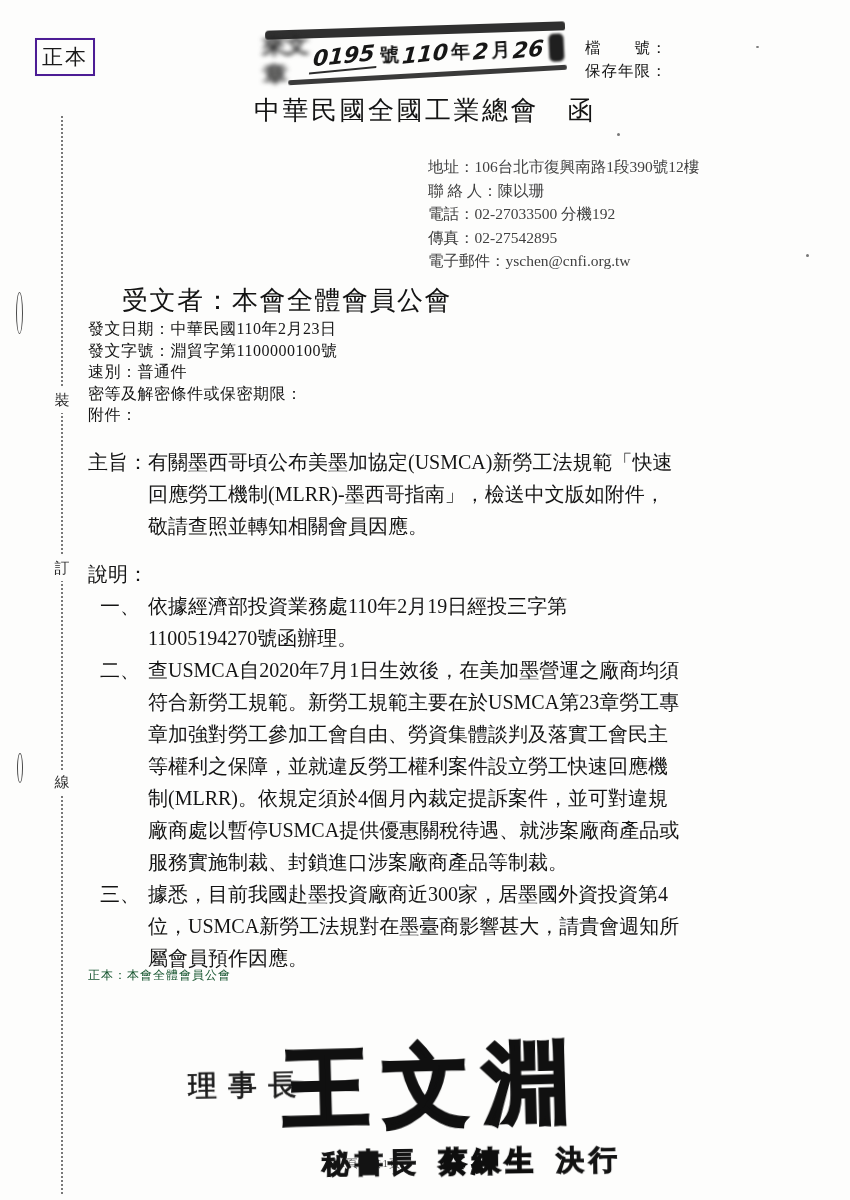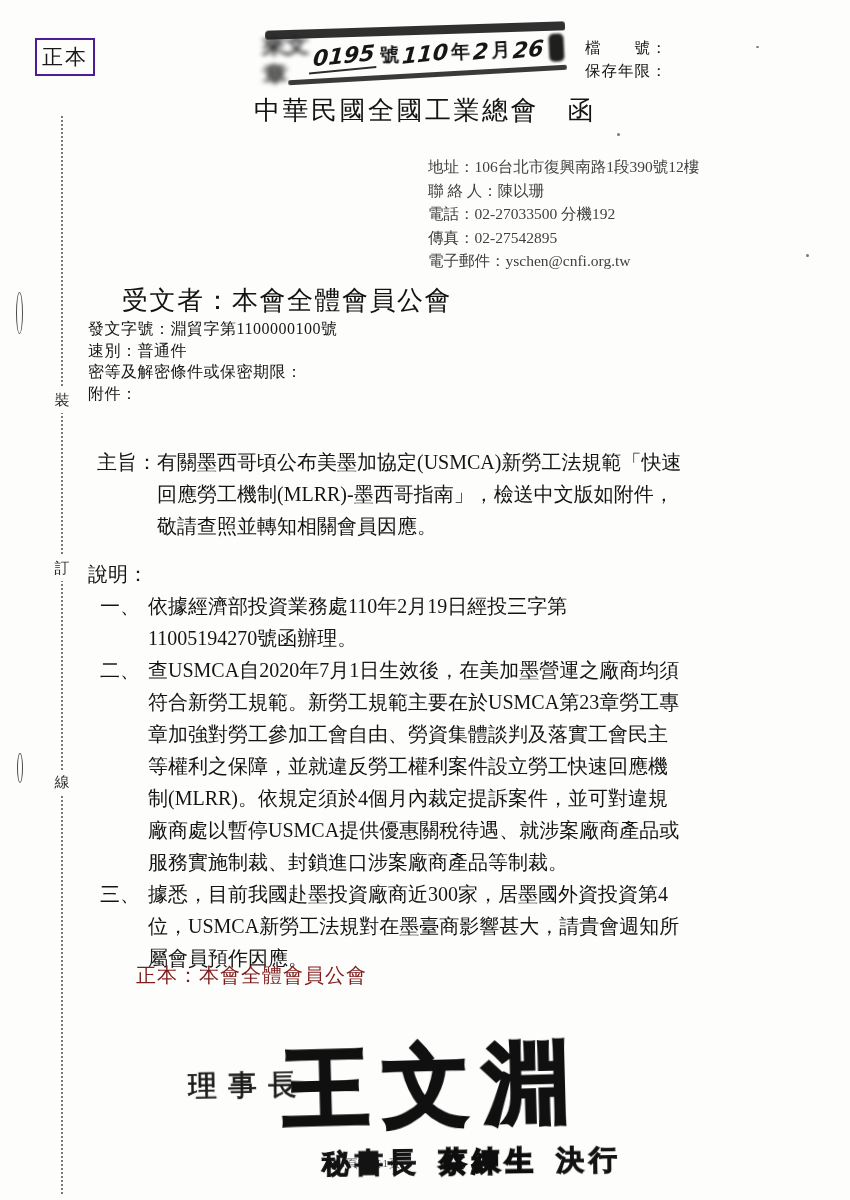--- a/index.html
+++ b/index.html
@@ -51,29 +51,29 @@
 
   
   .recipient { position:absolute; left:88px; top:283px; font-size:26px; letter-spacing:1.5px; color:#131313;margin-left:34px; }
 
   
   .meta-block { position:absolute; left:88px; top:318px; font-size:16px; line-height:21.5px; color:#161616; letter-spacing:0.5px; white-space:nowrap; }
 
   
   .body-block { position:absolute; left:88px; top:446px; width:715px; font-size:20px; line-height:32px; color:#141414; }
   .subject-row { display:flex; }
-  .subject-label { flex:0 0 60px;margin-left:9px; }
+  .subject-label { flex:0 0 60px; }
   .subject-lines { flex:1; white-space:nowrap; }
   .explain-label { margin-top:16px; }
   .item-row { display:flex; margin-left:12px; }
   .item-no { flex:0 0 48px; }
   .item-lines { flex:1; white-space:nowrap; }
 
   
-  .copies-block { position:absolute; left:88px; top:962px; font-size:20px; line-height:27px; color:#7f1d1d; letter-spacing:1px;margin-left:48px; }
+  .copies-block { position:absolute; left:88px; top:962px; font-size:12px; line-height:27px; color:#14532d; letter-spacing:1px; }
 
   
   .chairman-title {
     position:absolute; left:188px; top:1066px;
     font-size:29px; letter-spacing:11px; color:#1b1b1b;
     -webkit-text-stroke:0.7px #1b1b1b; filter:blur(0.35px);
     transform:rotate(-1deg);
   }
   .chairman-name {
     position:absolute; left:283px; top:1028px;
@@ -143,20 +143,21 @@
     <div>地址：106台北市復興南路1段390號12樓</div>
     <div>聯 絡 人：陳以珊</div>
     <div>電話：02-27033500 分機192</div>
     <div>傳真：02-27542895</div>
     <div>電子郵件：yschen@cnfi.org.tw</div>
   </div>
 
   <div class="recipient">受文者：本會全體會員公會</div>
 
   <div class="meta-block">
+    <div>發文日期：中華民國110年2月23日</div>
     <div>發文字號：淵貿字第1100000100號</div>
     <div>速別：普通件</div>
     <div>密等及解密條件或保密期限：</div>
     <div>附件：</div>
   </div>
 
   <div class="body-block">
     <div class="subject-row">
       <div class="subject-label">主旨：</div>
       <div class="subject-lines">

